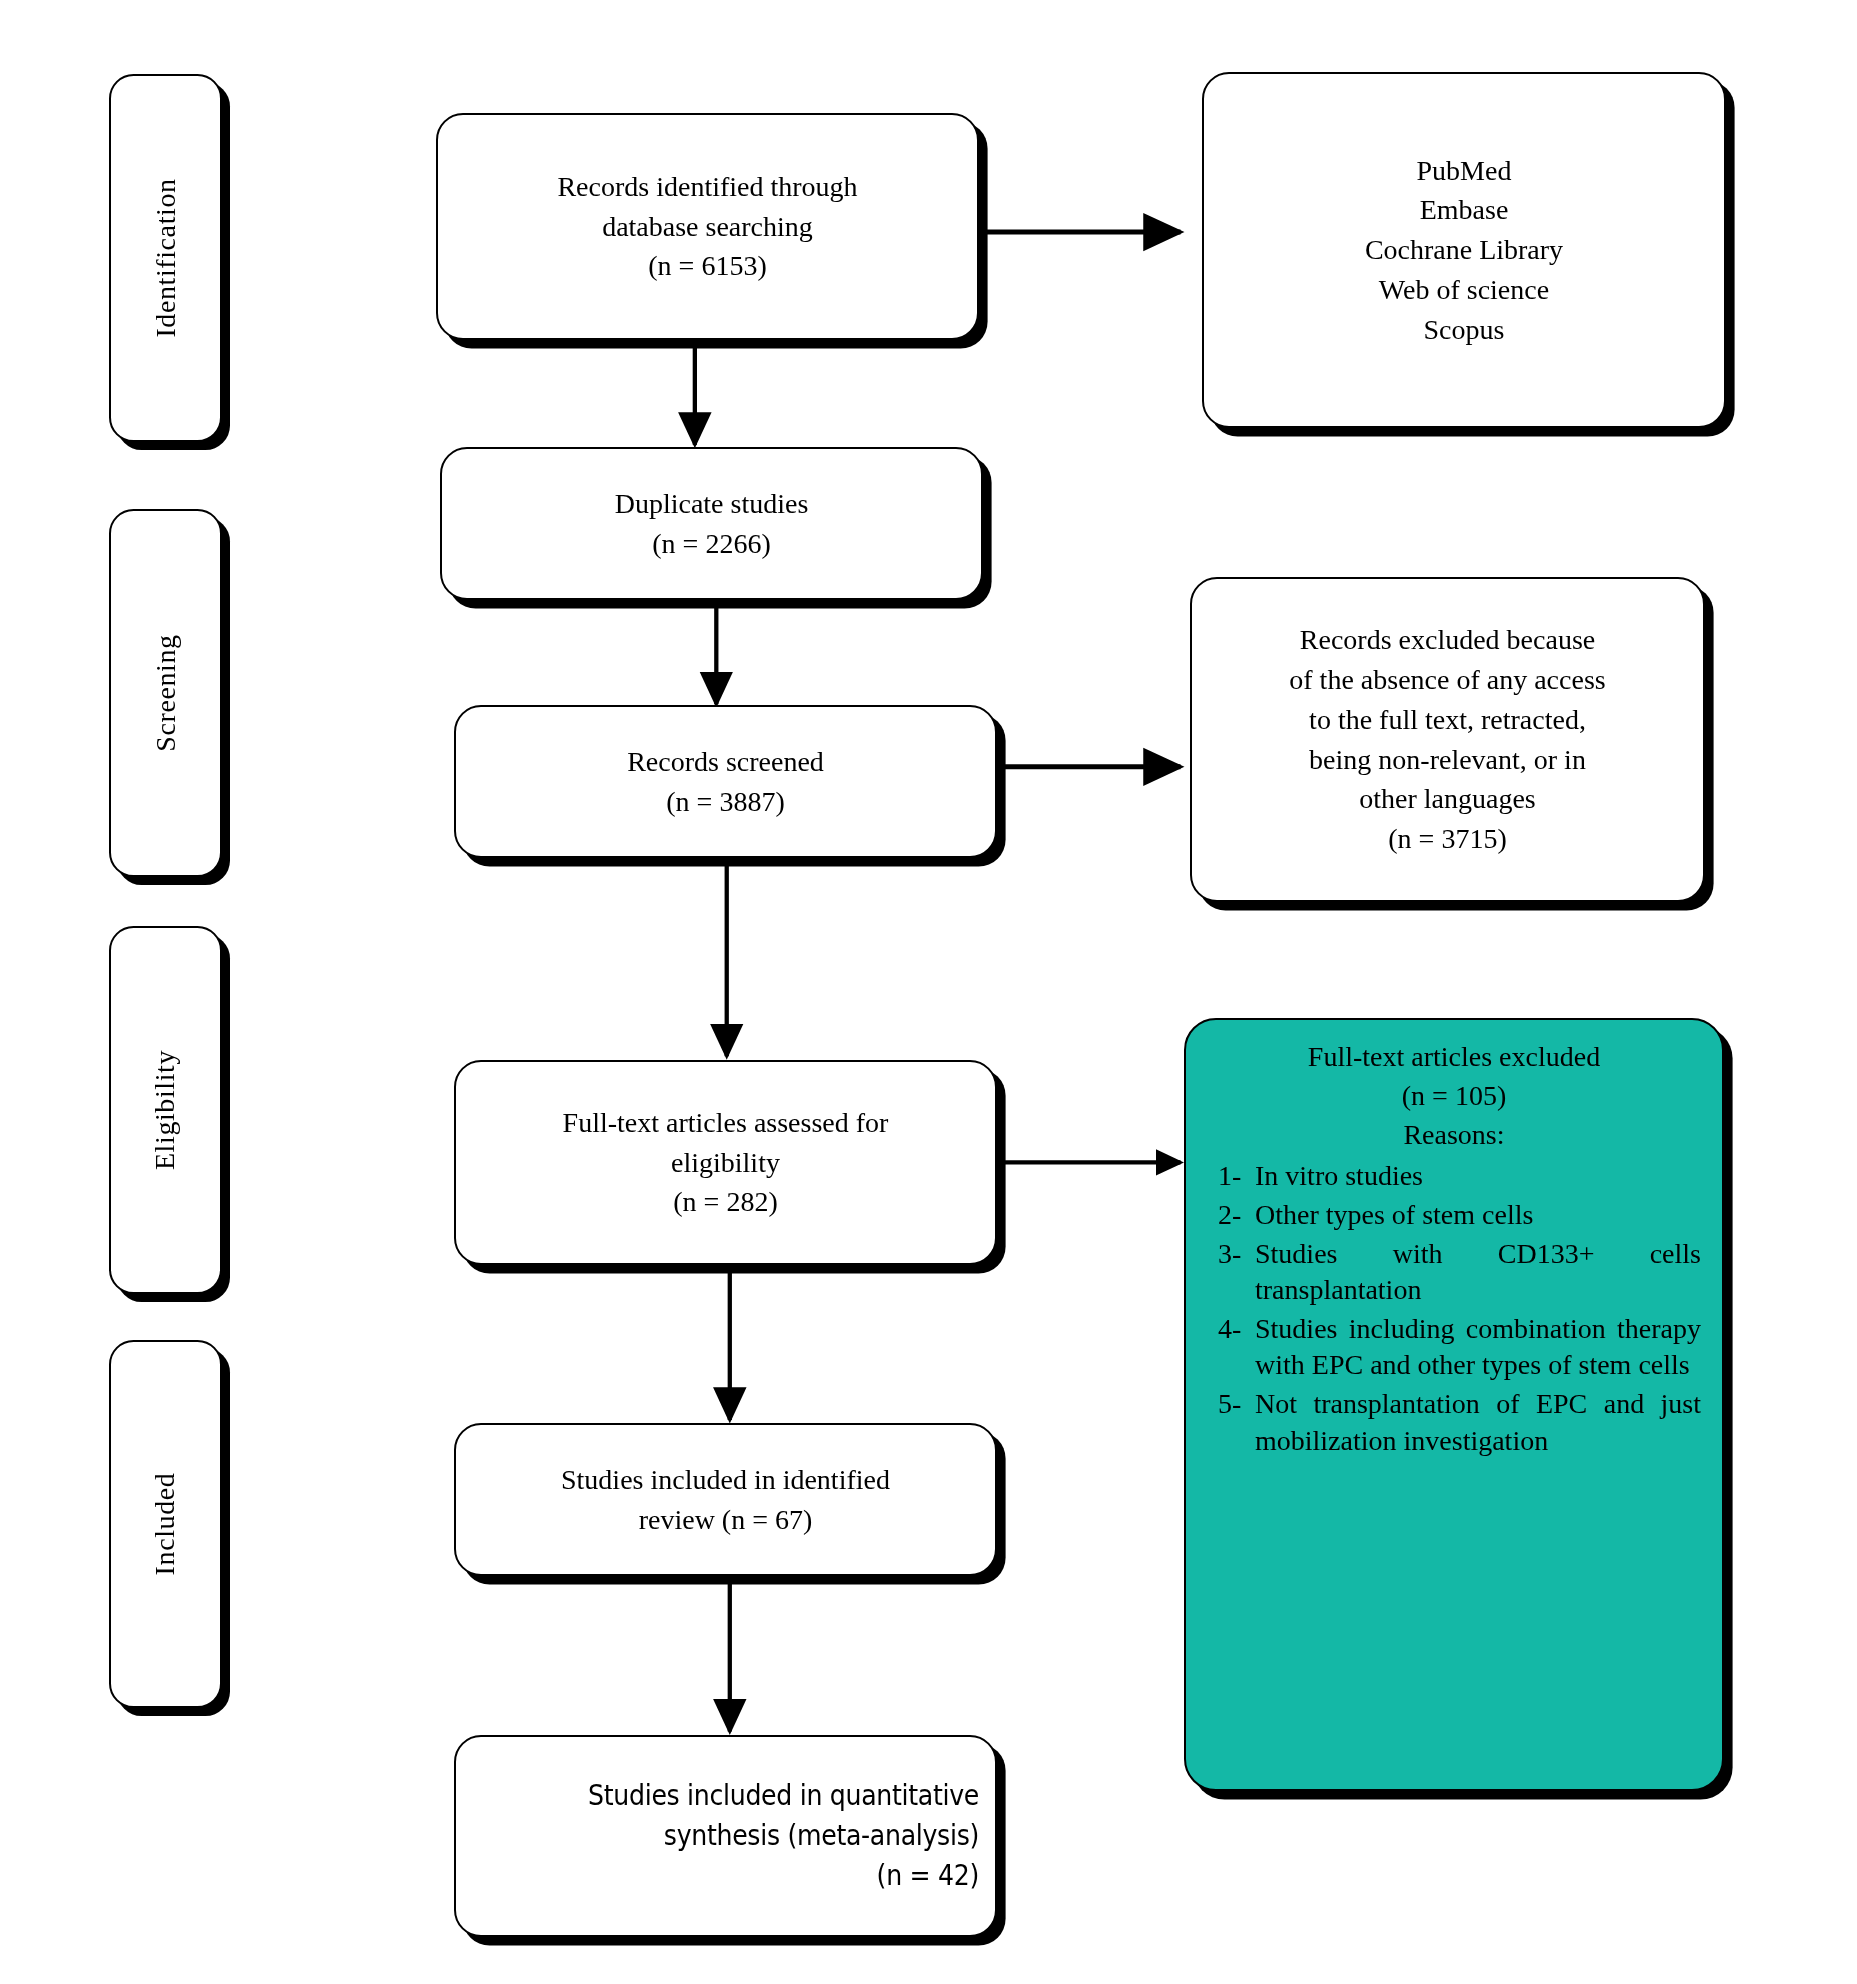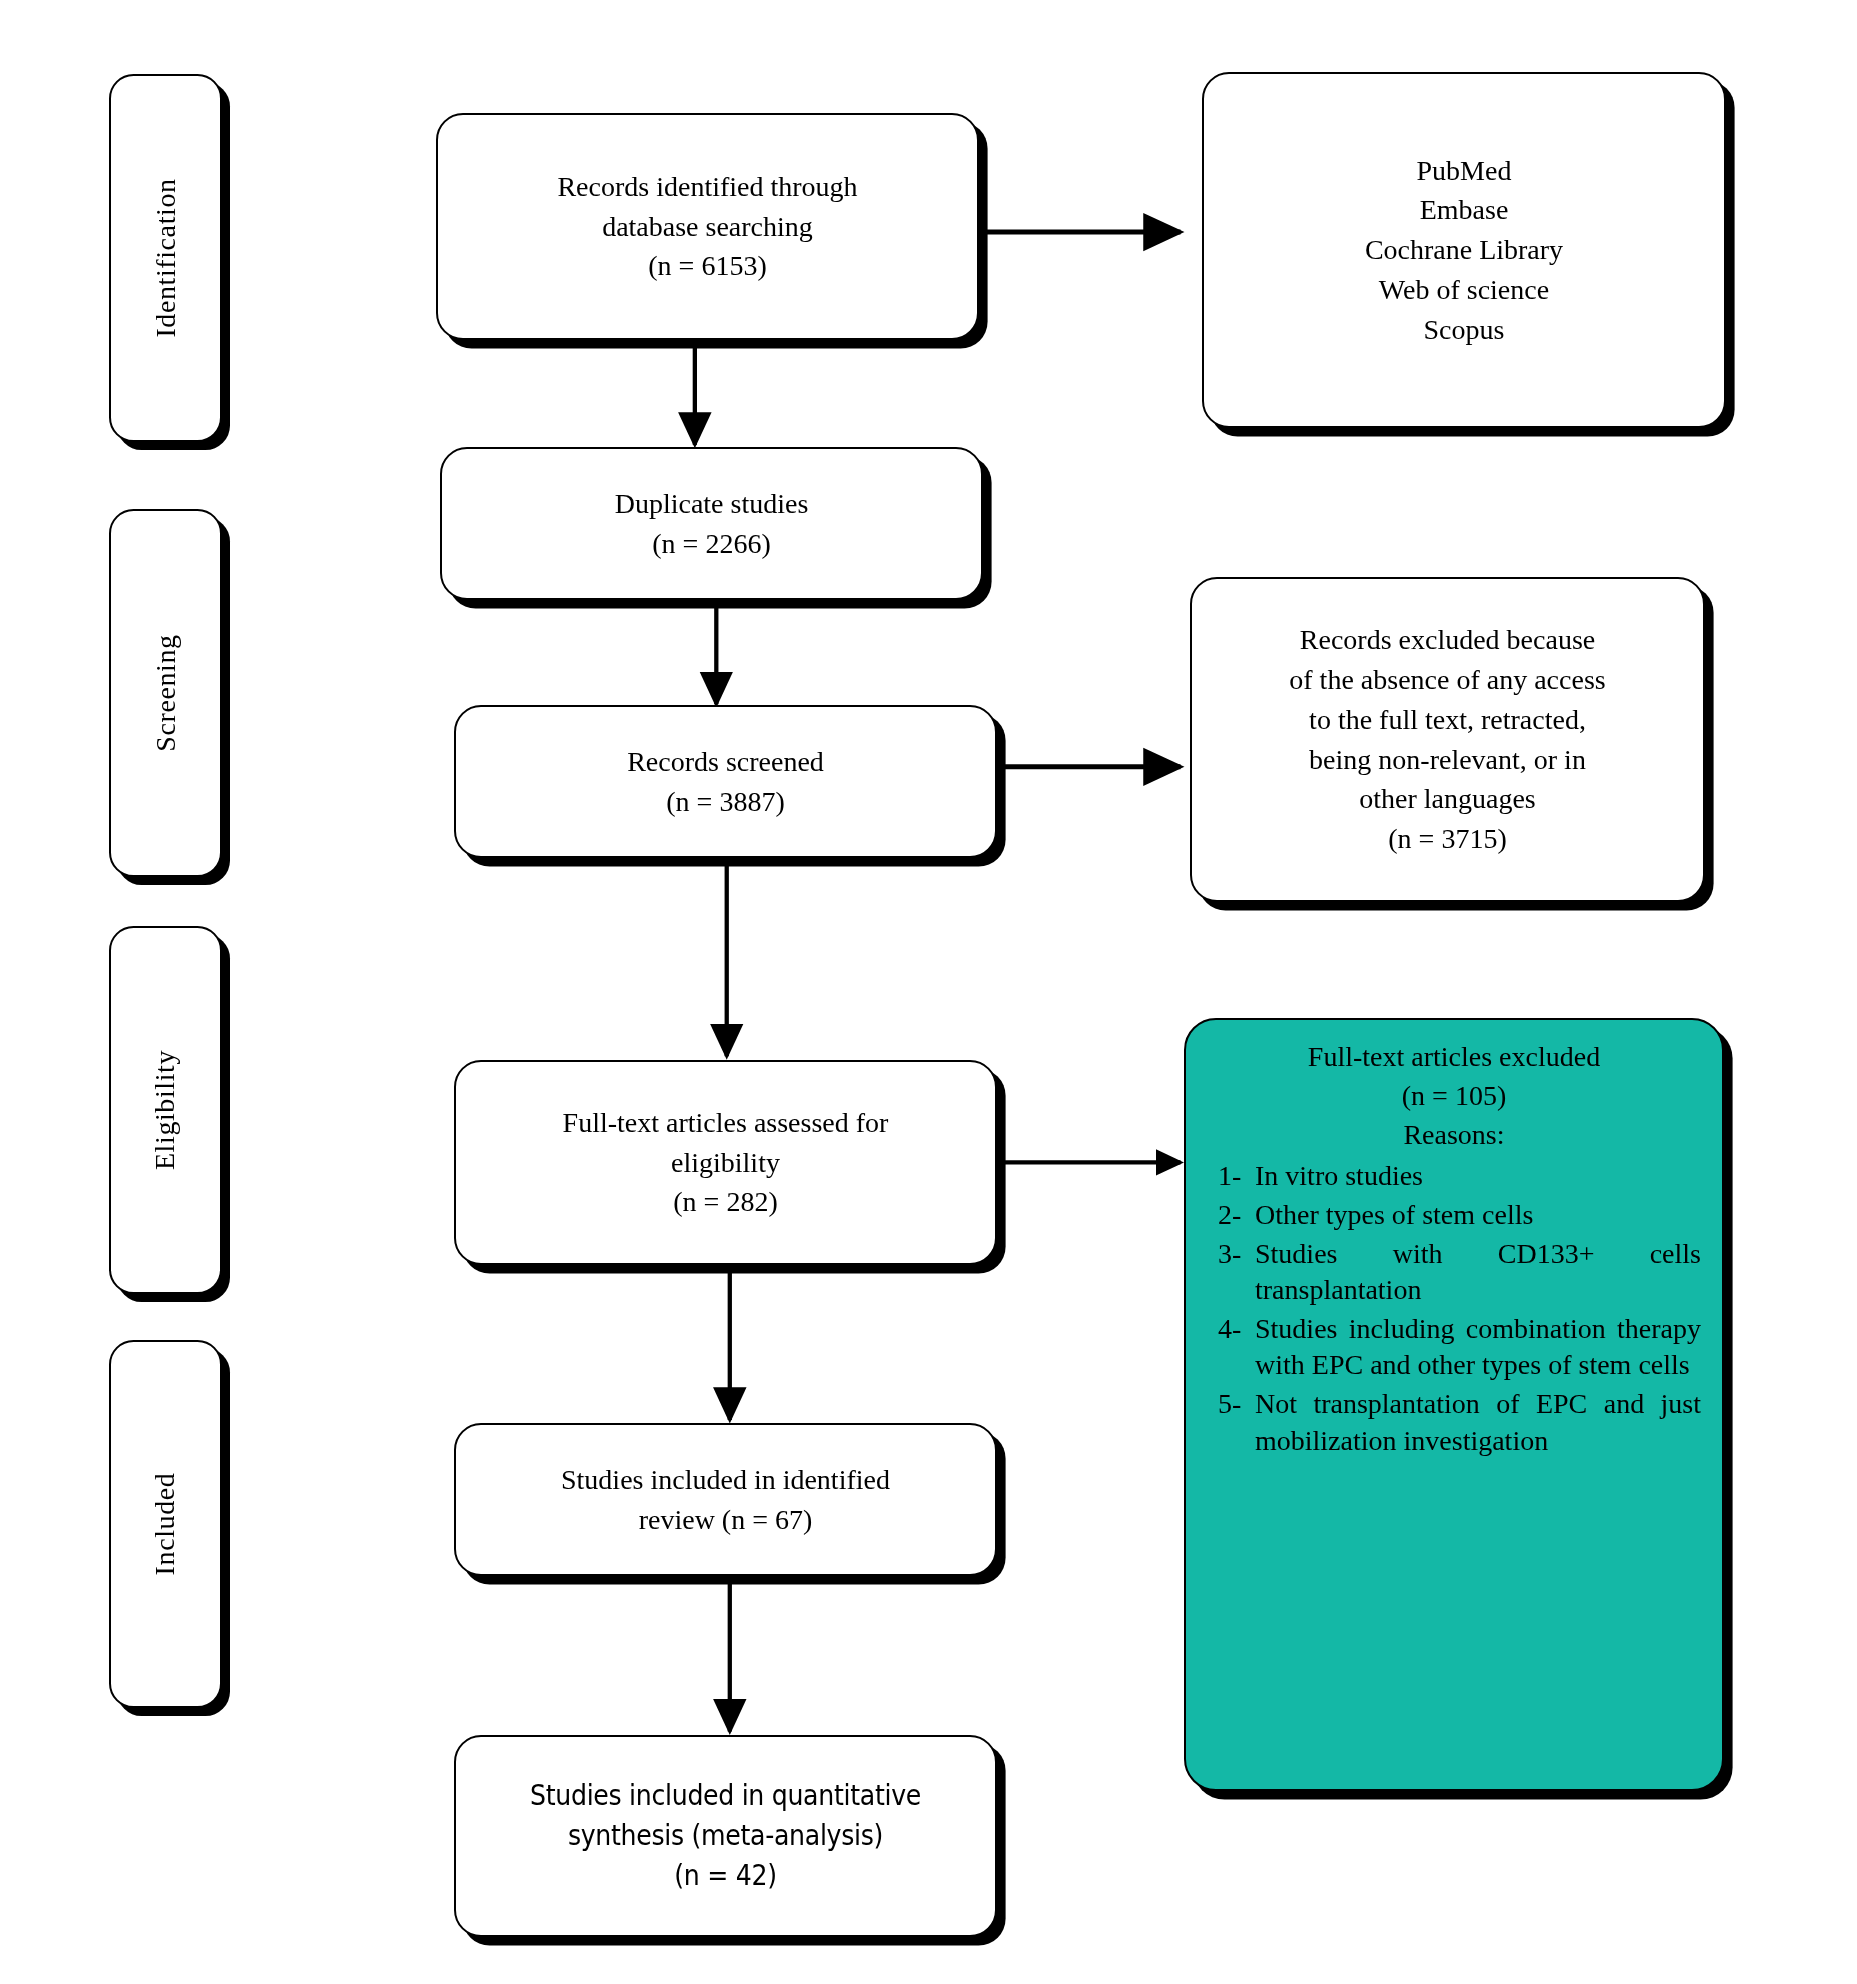--- a/index.html
+++ b/index.html
@@ -110,20 +110,21 @@
   
   .reason-text.just {
     text-align: justify;
   }
 
   
   .box.sans .box-inner {
     font-family: "Liberation Sans Narrow", "DejaVu Sans Condensed", "Liberation Sans", sans-serif;
     font-size: 28px;
     letter-spacing: -0.3px;
+    text-align: right;
   }
 </style>
 </head>
 <body>
 
 <div id="diagram">
 
   <svg class="layer" viewBox="0 0 3028 3236">
     <defs>
       <marker id="ah" markerWidth="9" markerHeight="9" refX="7.6" refY="4.5" orient="auto" markerUnits="strokeWidth">

